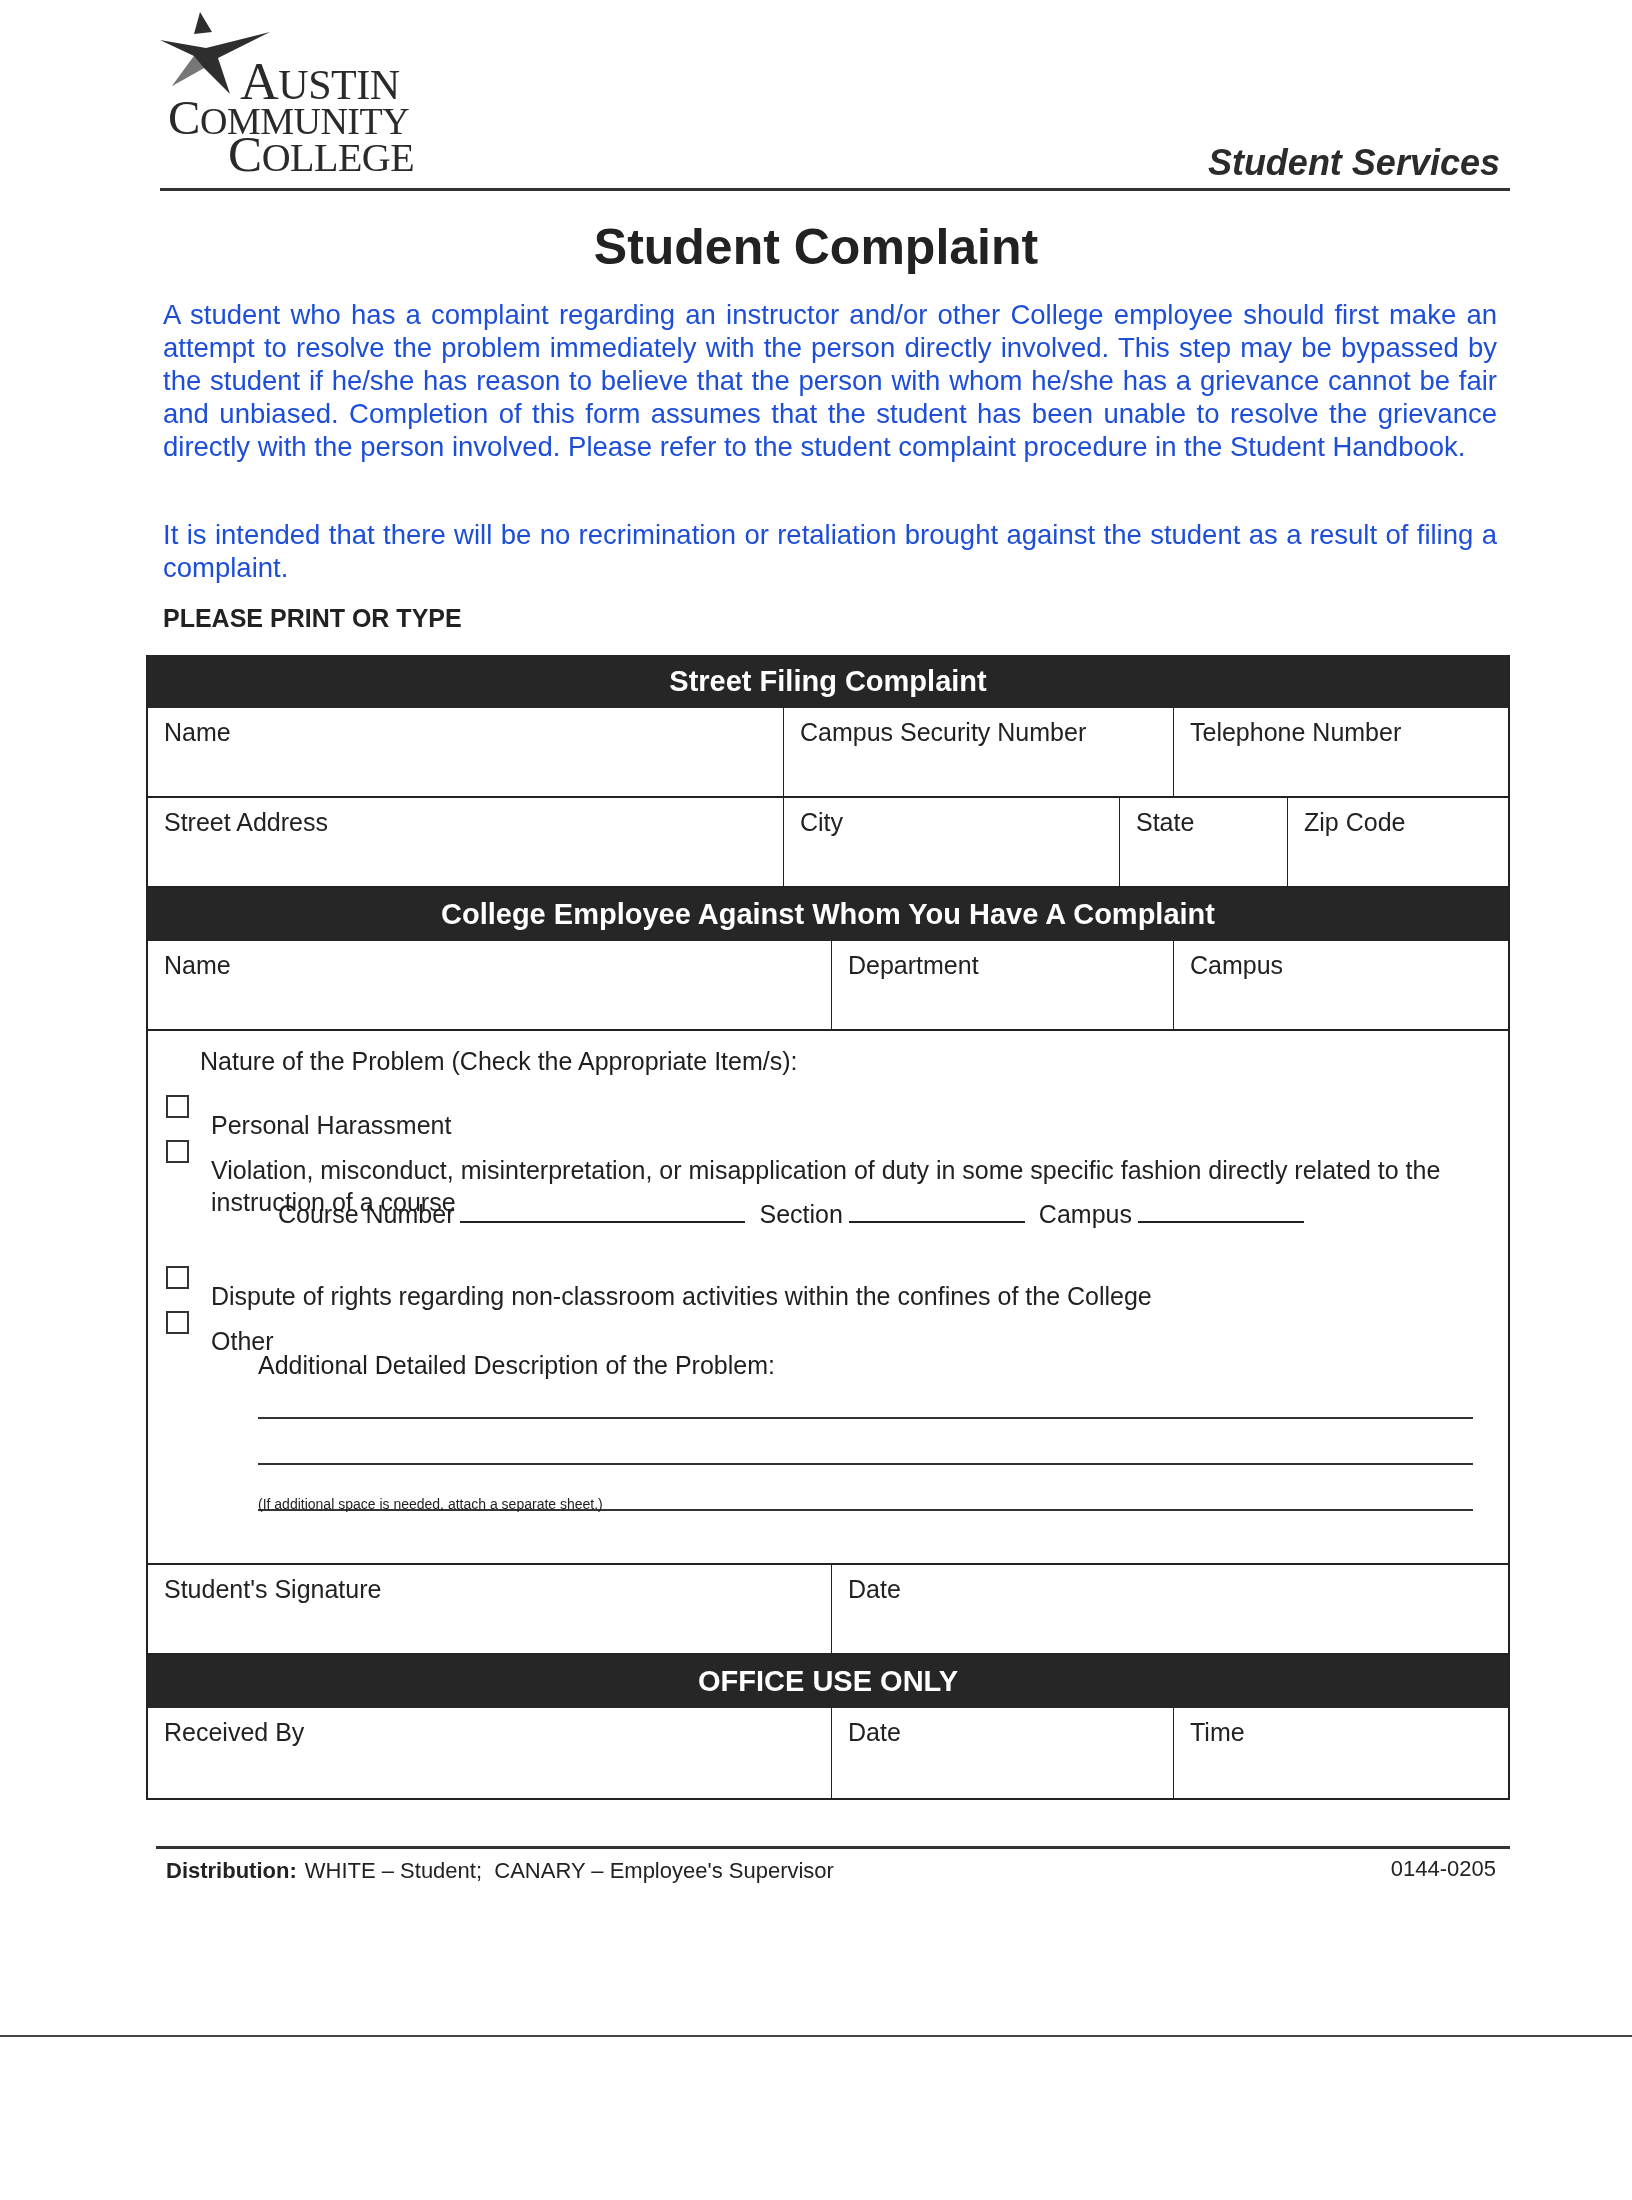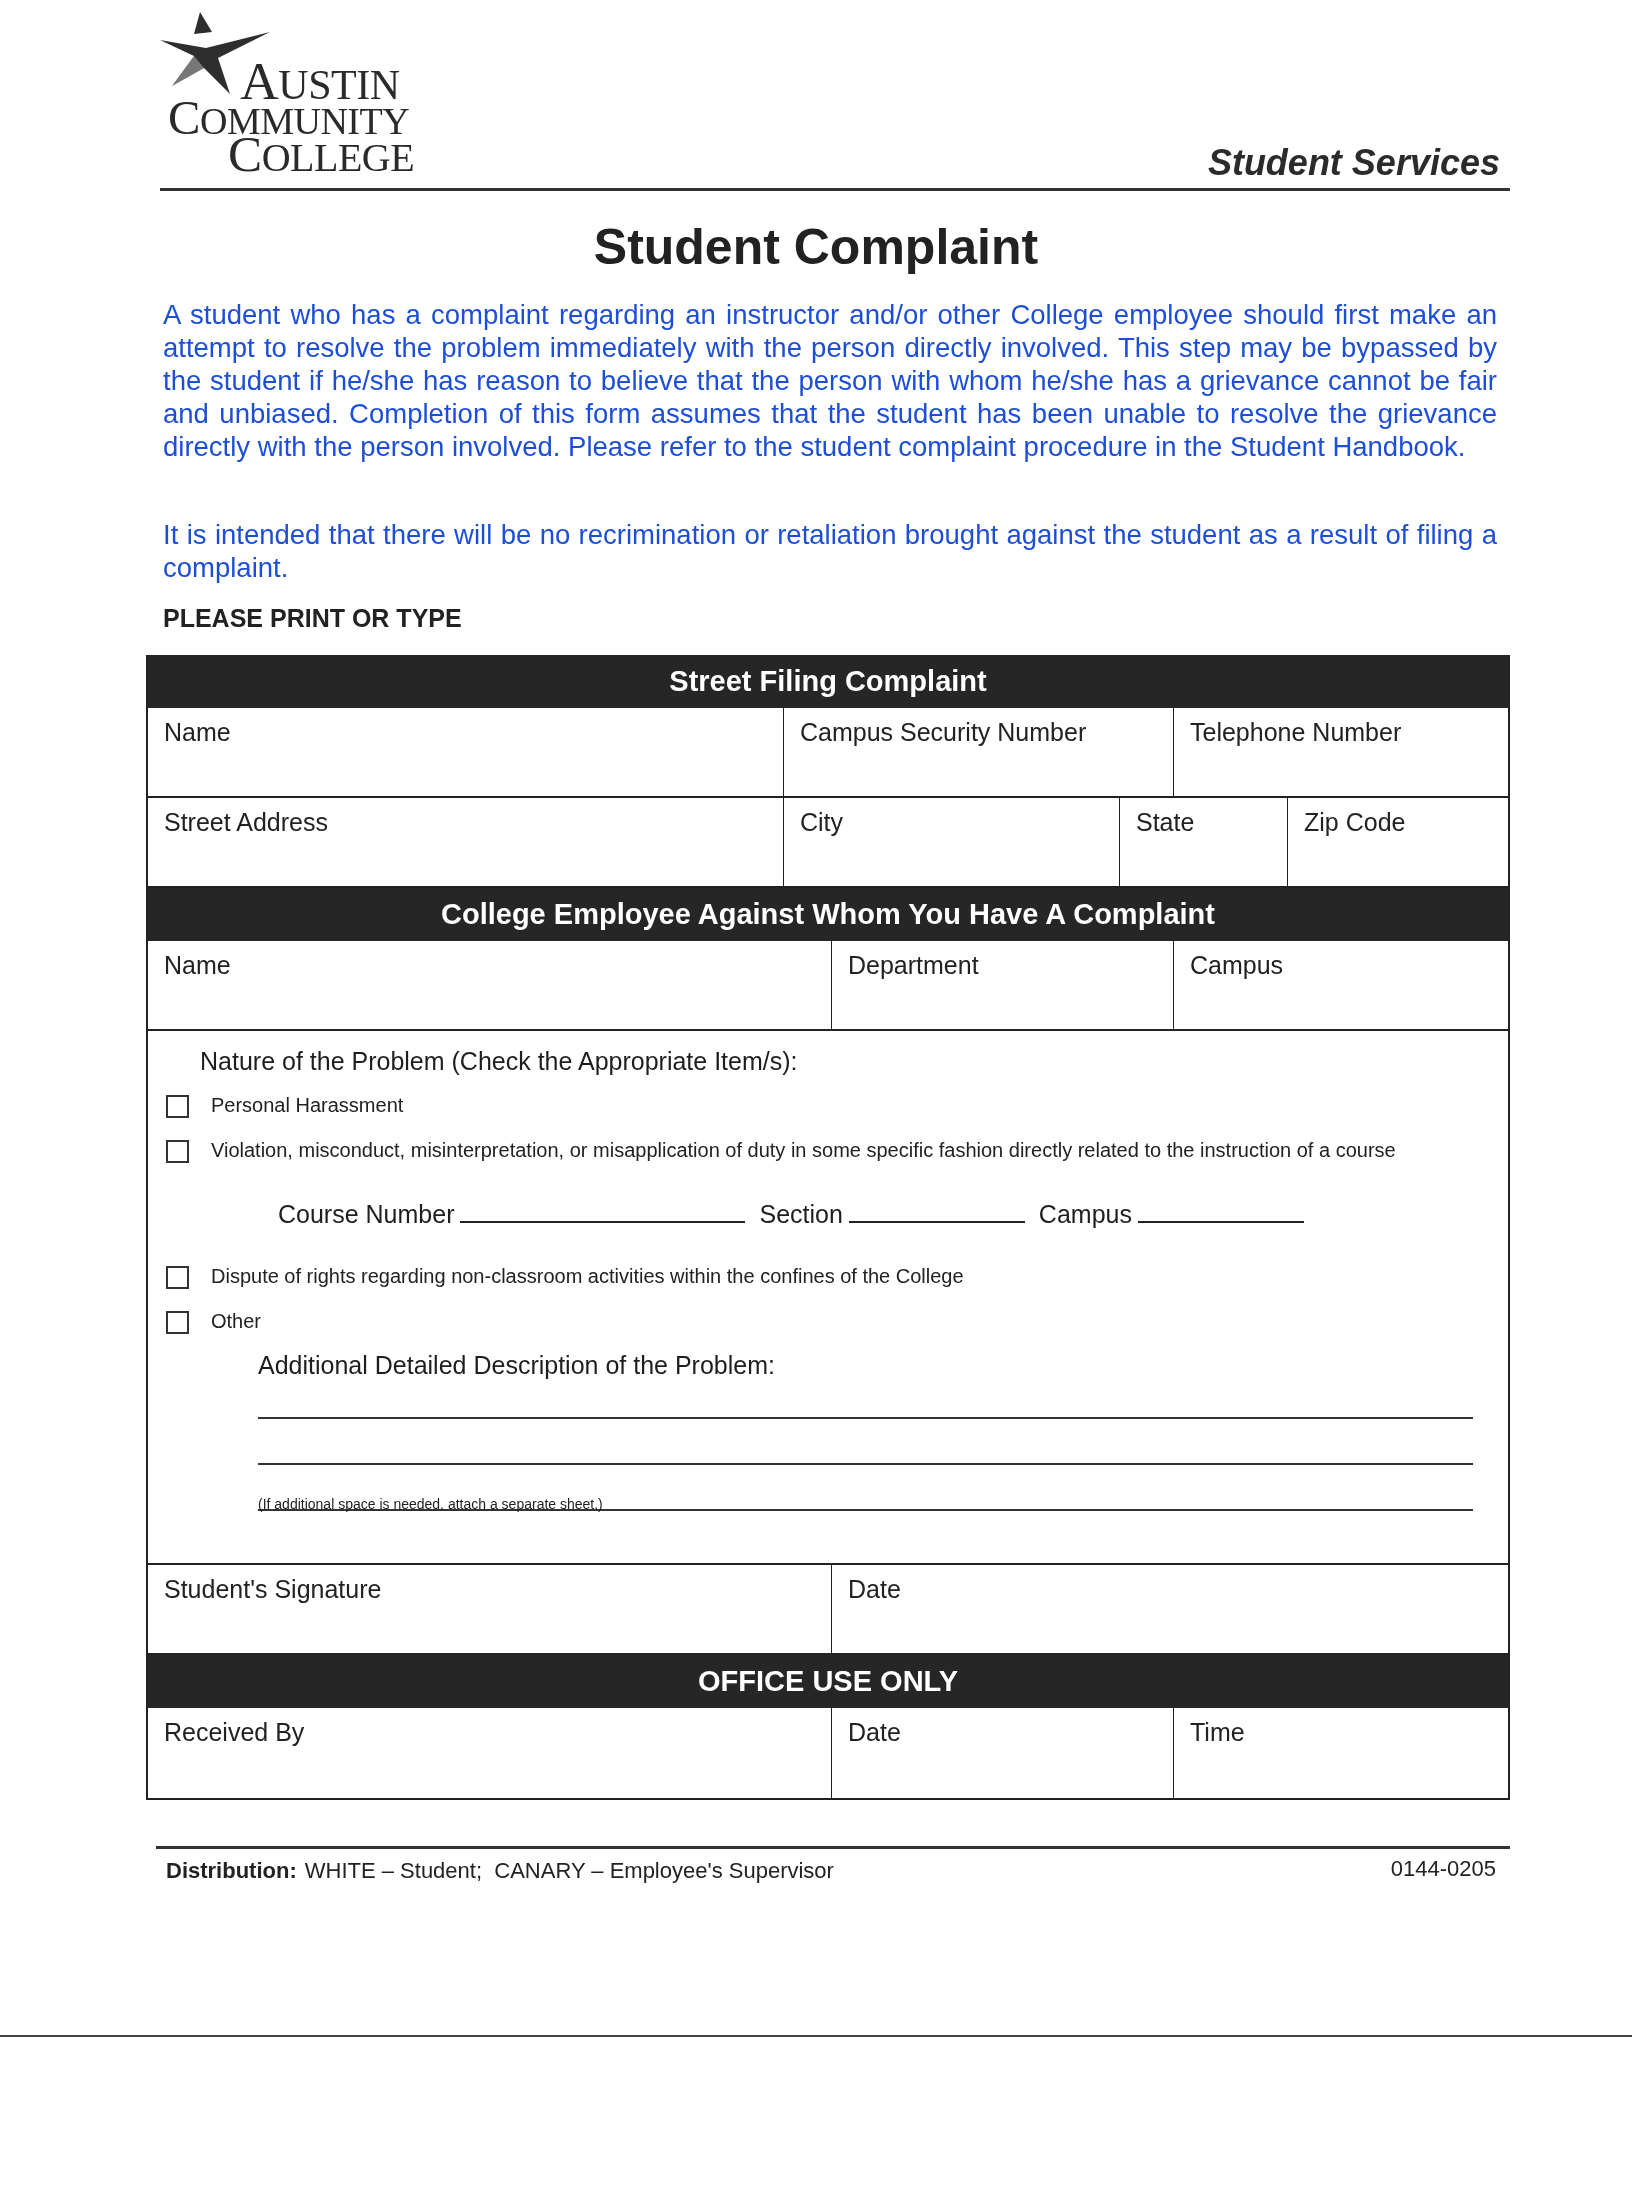--- a/index.html
+++ b/index.html
@@ -31,21 +31,21 @@
   .bar { background: #262626; color: #ffffff; text-align: center; font-weight: bold;
          font-size: 29px; height: 53px; line-height: 53px; border-left: 2px solid #222; border-right: 2px solid #222; }
   .row { display: flex; border-left: 2px solid #222; border-right: 2px solid #222; border-bottom: 2px solid #222; }
   .cell { position: relative; border-right: 1.5px solid #222; box-sizing: border-box; padding: 10px 8px 0 16px; font-size: 25px; color: #222; }
   .cell:last-child { border-right: none; }
   .h89 { height: 88px; }
 
   .nature { border-left: 2px solid #222; border-right: 2px solid #222; border-bottom: 2px solid #222; height: 532px; position: relative; }
   .nature-title { position: absolute; left: 16px; top: 16px; font-size: 25px; margin-left: 36px; }
   .cb { position: absolute; left: 18px; width: 23px; height: 23px; border: 2px solid #333; box-sizing: border-box; background: #fff; }
-  .cb-label { position: absolute; left: 63px; font-size: 20px; line-height: 32px; color: #222; }
+  .cb-label { position: absolute; left: 63px; font-size: 25px; line-height: 32px; color: #222; margin-top: 20px; }
   .course-line { position: absolute; left: 110px; top: 168px; font-size: 25px; display: flex; align-items: baseline; margin-left: 20px; }
   .uline { display: inline-block; border-bottom: 2px solid #222; height: 22px; margin: 0 14px 0 6px; }
   .desc-label { position: absolute; left: 110px; top: 320px; font-size: 25px; }
   .desc-line { position: absolute; left: 110px; width: 1215px; height: 0; border-top: 2px solid #333; }
   .attach-note { position: absolute; left: 110px; top: 465px; font-size: 14px; }
 
   .foot-rule { left: 156px; top: 1846px; width: 1354px; height: 3px; background: #333; }
   .dist { left: 166px; top: 1858px; font-size: 22px; color: #222; }
   .dist b { font-weight: bold; margin-right: 8px; }
   .formno { right: 136px; top: 1856px; font-size: 22px; color: #222; }

